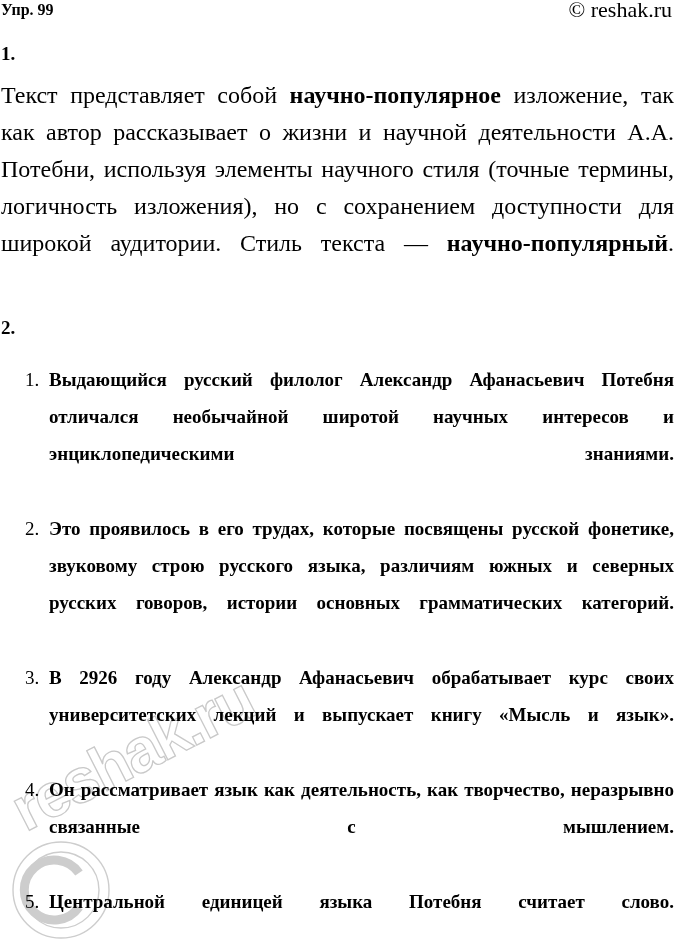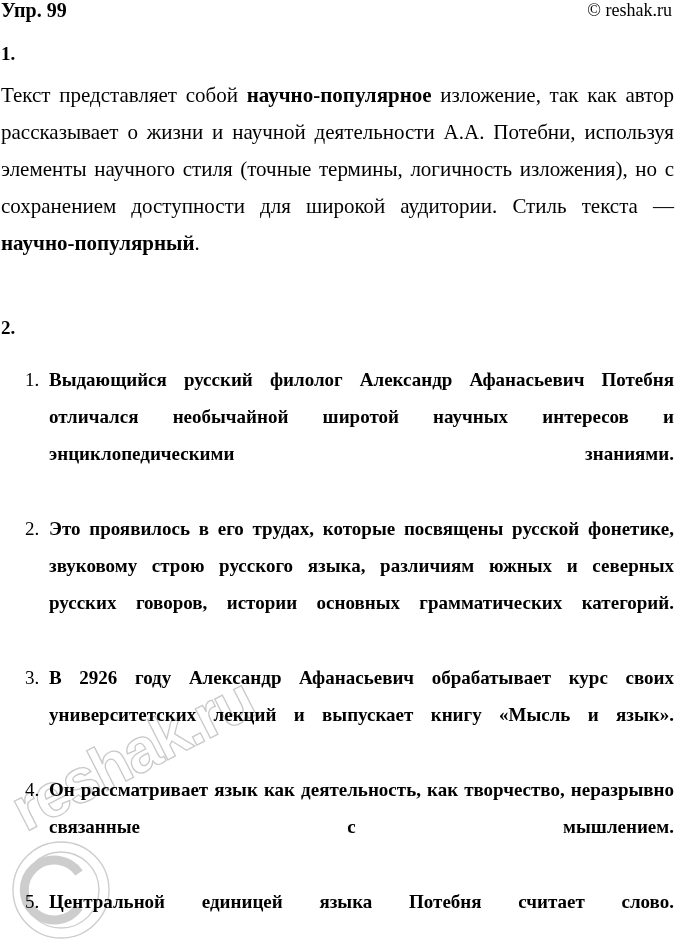--- a/index.html
+++ b/index.html
@@ -28,46 +28,46 @@
 
   
   .header-row {
     position: relative;
     height: 26px;
     display: flex;
     align-items: flex-start;
     justify-content: space-between;
   }
   .exercise-title {
-    font-size: 20px;
+    font-size: 16px;
     font-weight: bold;
     line-height: 20px;
     letter-spacing: 0px;
   }
   .site-credit {
-    font-size: 18px;
+    font-size: 22px;
     font-weight: normal;
     line-height: 20px;
     padding-right: 2px;
     white-space: nowrap;
   }
 
   
   .section-number {
     font-size: 19px;
     font-weight: bold;
     line-height: 19px;
     margin: 0;
   }
   .section-number.first { margin-top: 18px; }
   .section-number.second { margin-top: 19px; }
 
   
   .body-paragraph {
-    font-size: 21px;
+    font-size: 24px;
     line-height: 37px;
     text-align: justify;
     text-justify: inter-word;
     margin: 0;
     margin-top: 14px;
     hyphens: none;
   }
   .body-paragraph b { font-weight: bold; }
 
   

